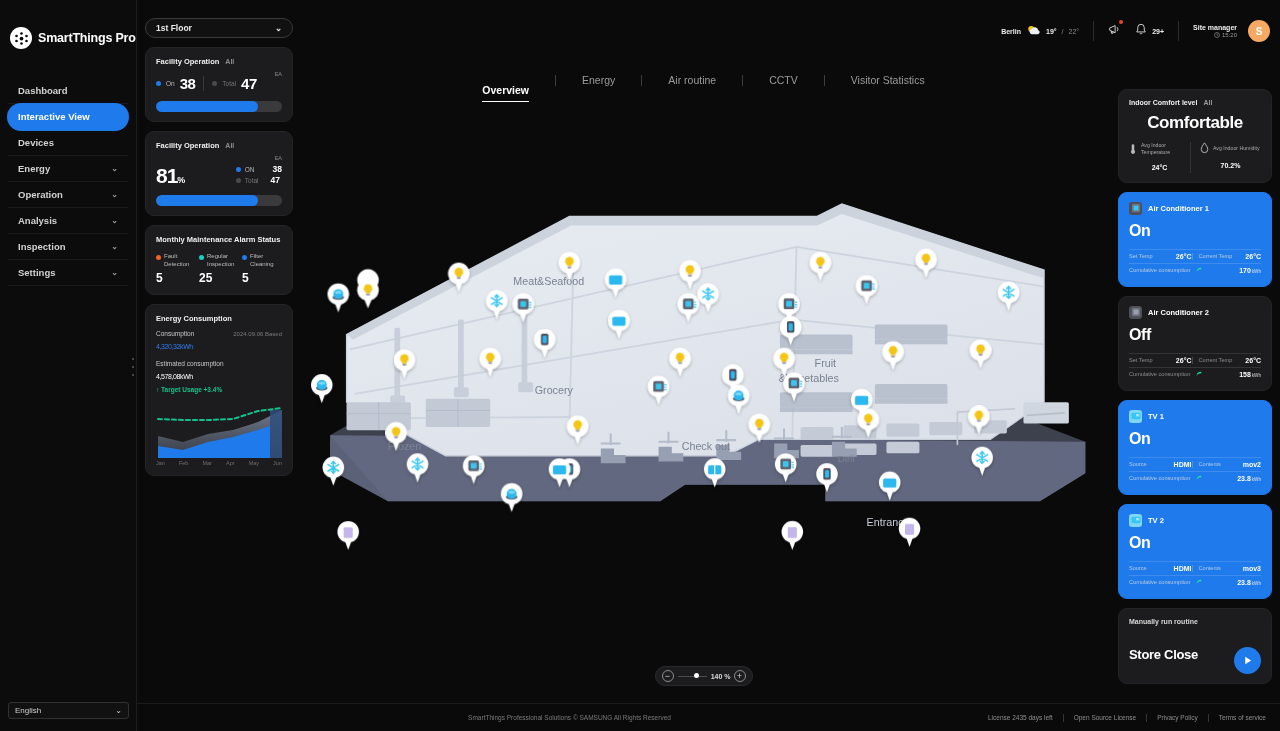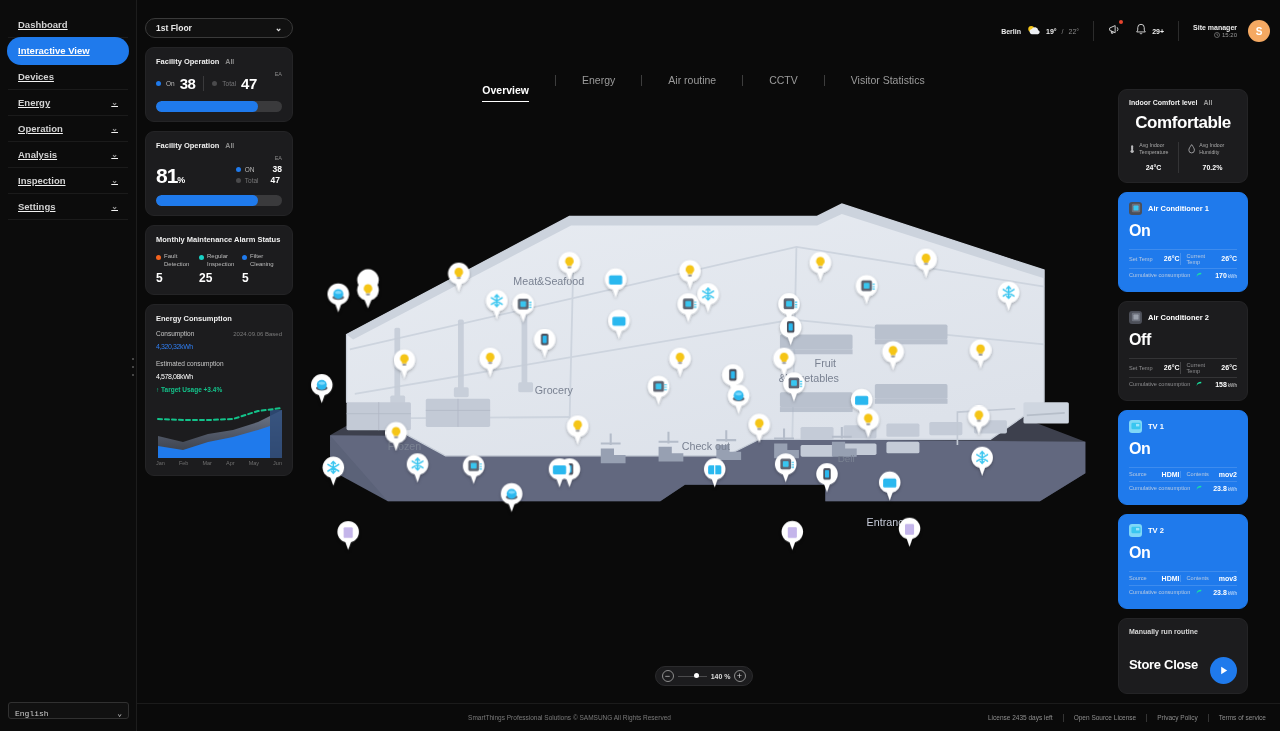--- a/index.html
+++ b/index.html
@@ -17,37 +17,37 @@
     width:137px; height:731px; background:#0c0c0c;
     border-right:1px solid #1d1d1d;
     display:flex; flex-direction:column; position:relative;
   }
   .brand { display:flex; align-items:center; gap:6px; padding:18px 0 0 10px; height:58px; }
   .brand-logo {
     width:22px; height:22px; border-radius:50%; background:#fff;
     display:flex; align-items:center; justify-content:center; flex:0 0 auto;
   }
   .brand-name { font-size:12.5px; font-weight:bold; letter-spacing:-0.2px; color:#fff; }
-  .nav { margin-top:12px; padding:0 8px;text-decoration:underline; }
+  .nav { margin-top:20px; padding:0 8px; }
   .nav-item {
     height:26px; display:flex; align-items:center; justify-content:space-between;
     padding:0 10px; font-size:9.5px; font-weight:bold; color:#d2d2d2;
     border-bottom:1px solid #1b1b1b; position:relative;
   }
   .nav-item.first { border-top:none; }
   .nav-item.active {
     background:#1f7aec; color:#fff; border-radius:13px; border-bottom:1px solid transparent;
     box-shadow:0 0 0 1px #1f7aec;
   }
   .nav-item .chev { font-size:8px; color:#9a9a9a; }
   .lang-wrap { position:absolute; bottom:12px; left:8px; }
   .lang-select {
     width:121px; height:17px; background:#111; border:1px solid #313131; border-radius:3px;
-    font-size:8px; color:#cfcfcf; display:flex; align-items:flex-end;
-    justify-content:space-between; padding:0 6px;font-family:Liberation Mono, monospace;
+    font-size:8px; color:#cfcfcf; display:flex; align-items:center;
+    justify-content:space-between; padding:0 6px;
   }
 
   
   .leftpanel { width:160px; background:#0a0a0a; padding:0 8px; position:relative; }
   .page-title { font-size:12.5px; font-weight:bold; padding:22px 0 0 8px; color:#fff; }
   .floor-select {
     margin-top:18px; width:148px; height:20px; border:1px solid #3a3a3a; border-radius:10px;
     background:#111; display:flex; align-items:center; justify-content:space-between;
     padding:0 10px; font-size:8.5px; font-weight:bold; color:#e8e8e8;
   }
@@ -126,21 +126,21 @@
     width:12px; height:12px; border:1px solid #8d8d8d; border-radius:50%;
     color:#cfcfcf; font-size:9px; display:flex; align-items:center; justify-content:center; line-height:1;
   }
   .zoom-track { flex:1; height:1px; background:#4b4b4d; margin:0 4px; position:relative; }
   .zoom-knob { position:absolute; top:-2.5px; left:58%; width:5px; height:5px; border-radius:50%; background:#fff; }
   .zoom-lbl { font-size:7px; color:#dcdcdc; margin-right:3px; font-weight:bold; }
 
   
   .rightpanel { width:170px; background:#0a0a0a; padding:0 8px; }
   .rcard {
-    margin-top:9px; width:130px; border-radius:9px; padding:9px 10px; border:1px solid #242426;
+    margin-top:9px; width:154px; border-radius:9px; padding:9px 10px; border:1px solid #242426;
     background:#1c1c1e;
   }
   .rcard.blue { background:#1f7aec; border-color:#1f7aec; }
   .rcard-title { font-size:7px; font-weight:bold; color:#eee; display:flex; gap:6px; align-items:baseline; }
   .rcard-title .sub { font-size:7px; color:#9a9a9a; font-weight:bold; }
   .comfort { text-align:center; font-size:17px; font-weight:bold; color:#fff; margin-top:7px; letter-spacing:-0.4px; }
   .comfort-row { display:flex; margin-top:9px; }
   .comfort-col { flex:1; display:flex; flex-direction:column; }
   .comfort-col.right { padding-left:9px; border-left:1px solid #343436; }
   .comfort-head { display:flex; gap:4px; align-items:center; }
@@ -205,20 +205,36 @@
   .site-col { display:flex; flex-direction:column; align-items:flex-end; }
   .site-time { font-size:6px; color:#9a9a9a; display:flex; align-items:center; gap:2px; margin-top:1px; }
   .badge-dot { position:absolute; top:-2px; right:-2px; width:4px; height:4px; border-radius:50%; background:#e8452f; }
 </style>
 </head>
 <body>
 
 <div class="app">
 
   <aside class="sidebar">
+    <div class="brand">
+      <div class="brand-logo">
+        <svg width="15" height="15" viewBox="0 0 24 24">
+          <g fill="#0a0a0a">
+            <circle cx="12" cy="12" r="3"></circle>
+            <circle cx="12" cy="4" r="2.1"></circle>
+              <circle cx="12" cy="20" r="2.1"></circle>
+            <circle cx="4" cy="8" r="2.1"></circle>
+              <circle cx="20" cy="8" r="2.1"></circle>
+            <circle cx="4" cy="16" r="2.1"></circle>
+              <circle cx="20" cy="16" r="2.1"></circle>
+          </g>
+        </svg>
+      </div>
+      <div class="brand-name">SmartThings Pro</div>
+    </div>
 
     <nav class="nav">
       <div class="nav-item first">
         <span>Dashboard</span>
       </div>
       <div class="nav-item active">
         <span>Interactive View</span>
       </div>
       <div class="nav-item">
         <span>Devices</span>

